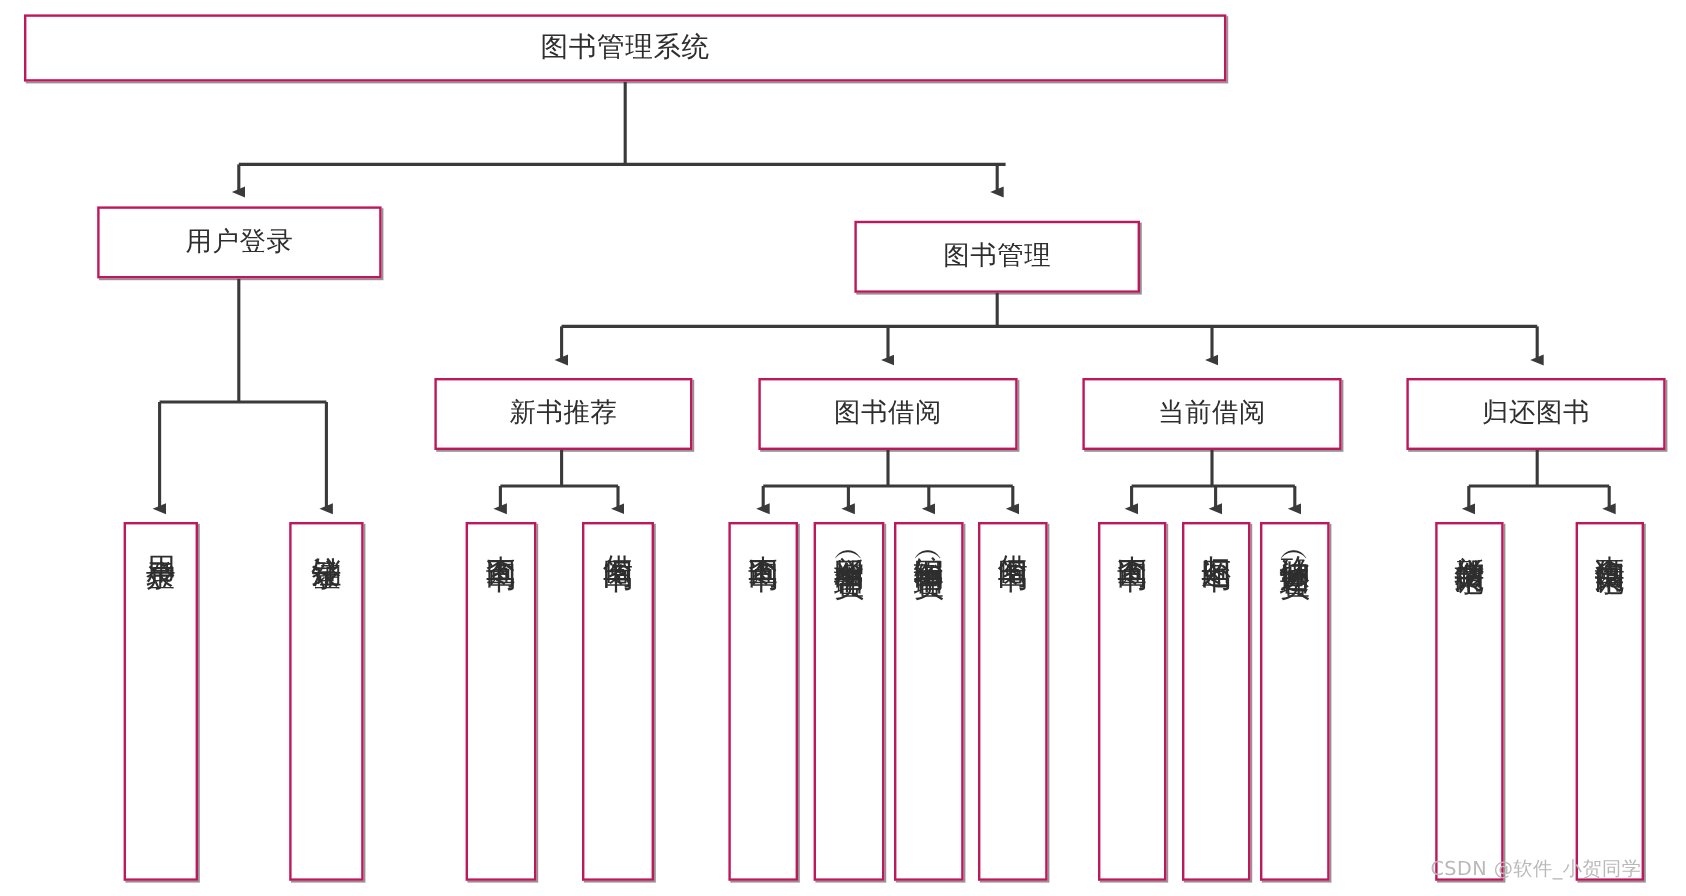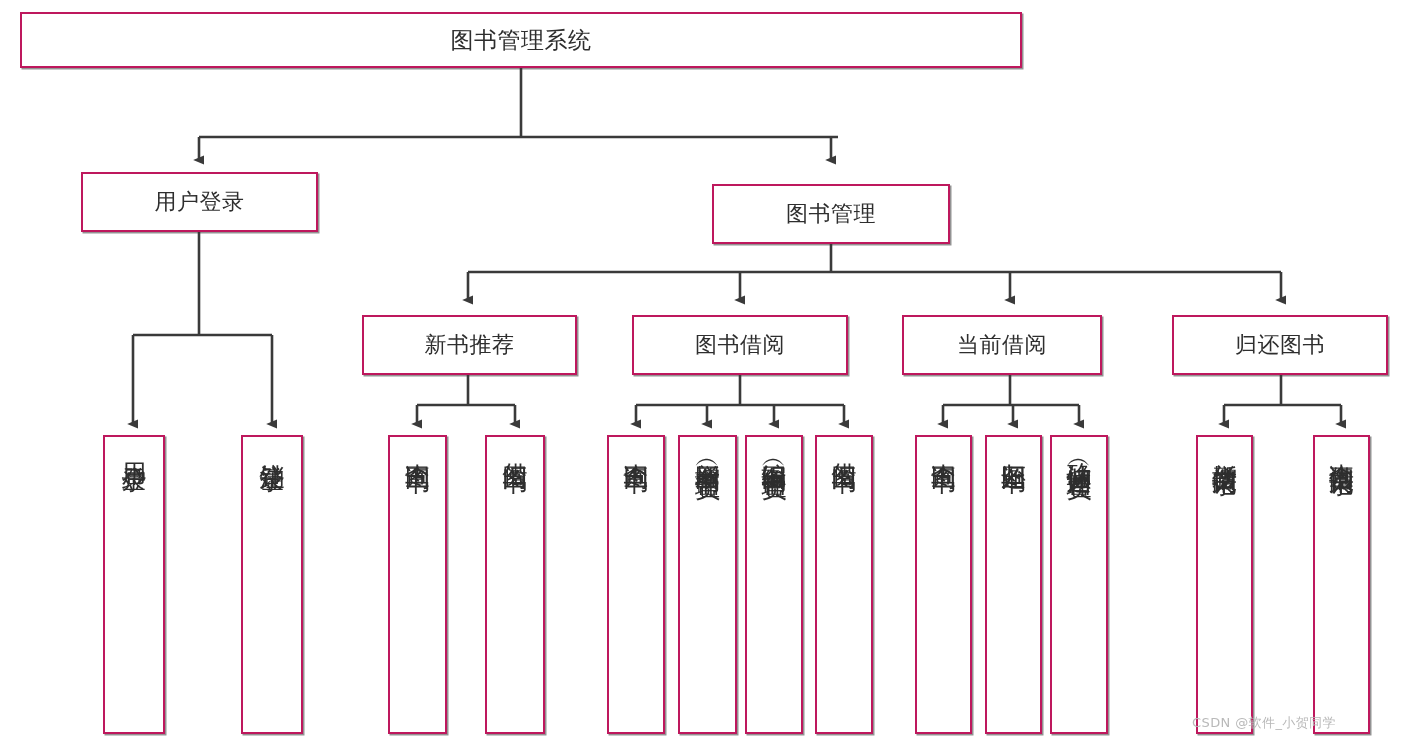--- a/index.html
+++ b/index.html
@@ -64,21 +64,21 @@
     text-orientation: upright;
     font-size: 25px;
     line-height: 1.0;
     letter-spacing: 2px;
     height: auto;
   }
   #watermark {
     position: absolute;
     left: 1192px;
     top: 714px;
-    font-size: 13px;
+    font-size: 16px;
     color: #b9b9b9;
     font-family: "DejaVu Sans", "Liberation Sans", sans-serif;
     letter-spacing: 0.4px;
     white-space: nowrap;
     user-select: none;
   }
 </style>
 </head>
 <body>
 
@@ -144,21 +144,21 @@
   <div class="node horiz" style="left:712px; top:172px; width:238px; height:60px;margin-top:12px;">
     <span class="label">图书管理</span>
   </div>
 
   <div class="node horiz" style="left:362px; top:315px; width:215px; height:60px;">
     <span class="label">新书推荐</span>
   </div>
   <div class="node horiz" style="left:632px; top:315px; width:216px; height:60px;">
     <span class="label">图书借阅</span>
   </div>
-  <div class="node horiz" style="left:902px; top:315px; width:200px; height:60px;">
+  <div class="node horiz" style="left:902px; top:315px; width:216px; height:60px;">
     <span class="label">当前借阅</span>
   </div>
   <div class="node horiz" style="left:1172px; top:315px; width:216px; height:60px;">
     <span class="label">归还图书</span>
   </div>
 
   <div class="node vert" style="left:103px; top:435px; width:62px; height:299px;">
     <span class="label">用户登录</span>
   </div>
   <div class="node vert" style="left:241px; top:435px; width:62px; height:299px;">

